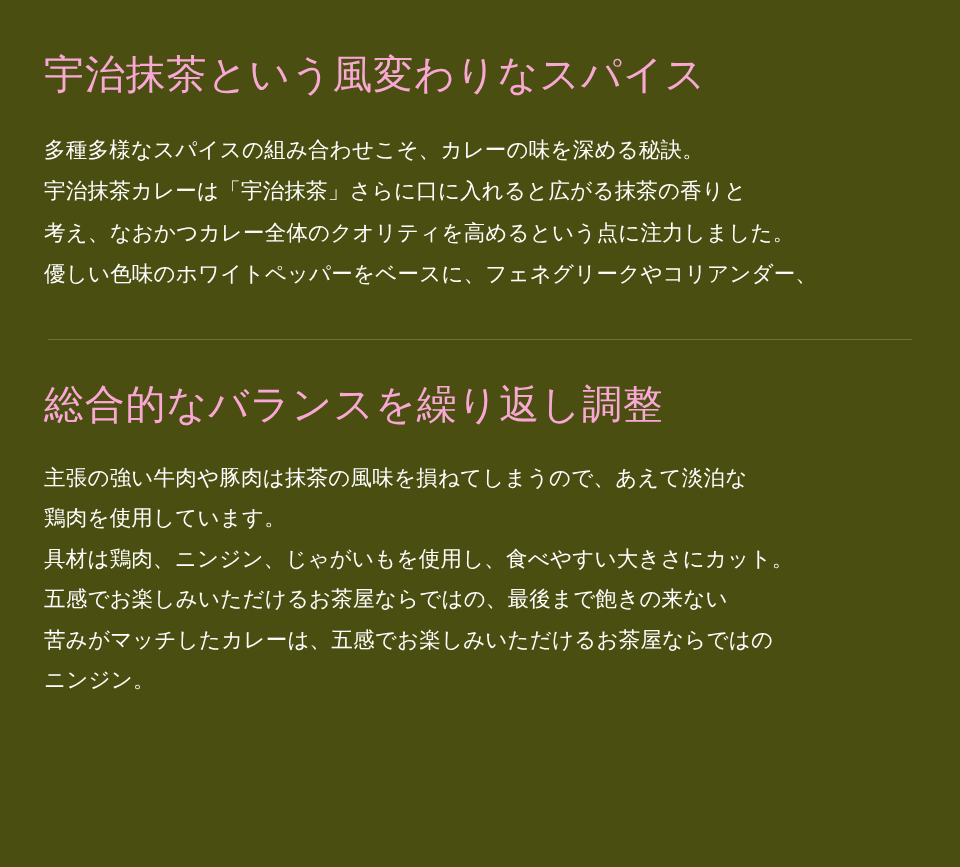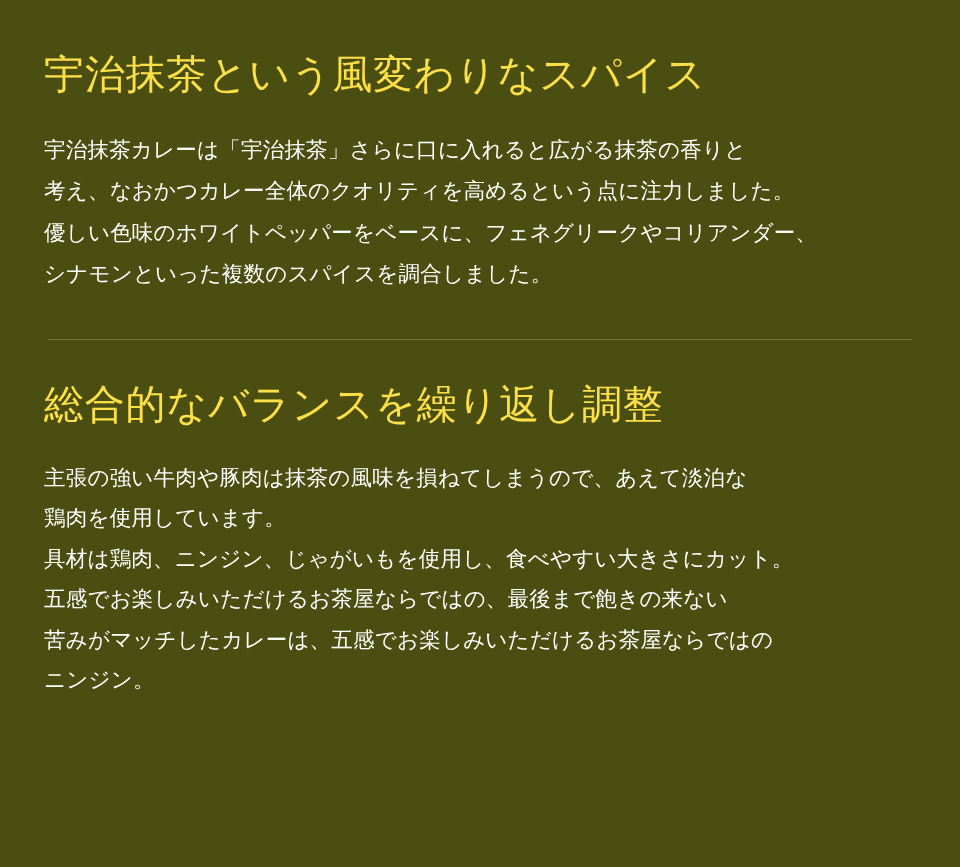--- a/index.html
+++ b/index.html
@@ -23,21 +23,21 @@
   }
   .section {
     position: relative;
   }
   .section-title {
     font-size: 40px;
     line-height: 1.25;
     font-weight: normal;
     letter-spacing: 0.02em;
     margin: 0;
-    color: #fde047;
+    color: #f9a8d4;
     font-family: "Liberation Serif", "DejaVu Serif", serif;
   }
   .section-1 .section-title {
     margin-top: 10px;
     margin-bottom: 0;
   }
   .section-body {
     font-size: 21.5px;
     line-height: 1.92;
     letter-spacing: 0.01em;
@@ -66,24 +66,24 @@
   }
 </style>
 </head>
 <body>
 
 <div class="page">
 
   <section class="section section-1">
     <h2 class="section-title">宇治抹茶という風変わりなスパイス</h2>
     <div class="section-body">
+      <span class="body-line">多種多様なスパイスの組み合わせこそ、カレーの味を深める秘訣。</span>
       <span class="body-line">宇治抹茶カレーは「宇治抹茶」さらに口に入れると広がる抹茶の香りと</span>
       <span class="body-line">考え、なおかつカレー全体のクオリティを高めるという点に注力しました。</span>
       <span class="body-line">優しい色味のホワイトペッパーをベースに、フェネグリークやコリアンダー、</span>
-      <span class="body-line">シナモンといった複数のスパイスを調合しました。</span>
     </div>
   </section>
 
   <hr class="divider">
 
   <section class="section section-2">
     <h2 class="section-title">総合的なバランスを繰り返し調整</h2>
     <div class="section-body">
       <span class="body-line">主張の強い牛肉や豚肉は抹茶の風味を損ねてしまうので、あえて淡泊な</span>
       <span class="body-line">鶏肉を使用しています。</span>

